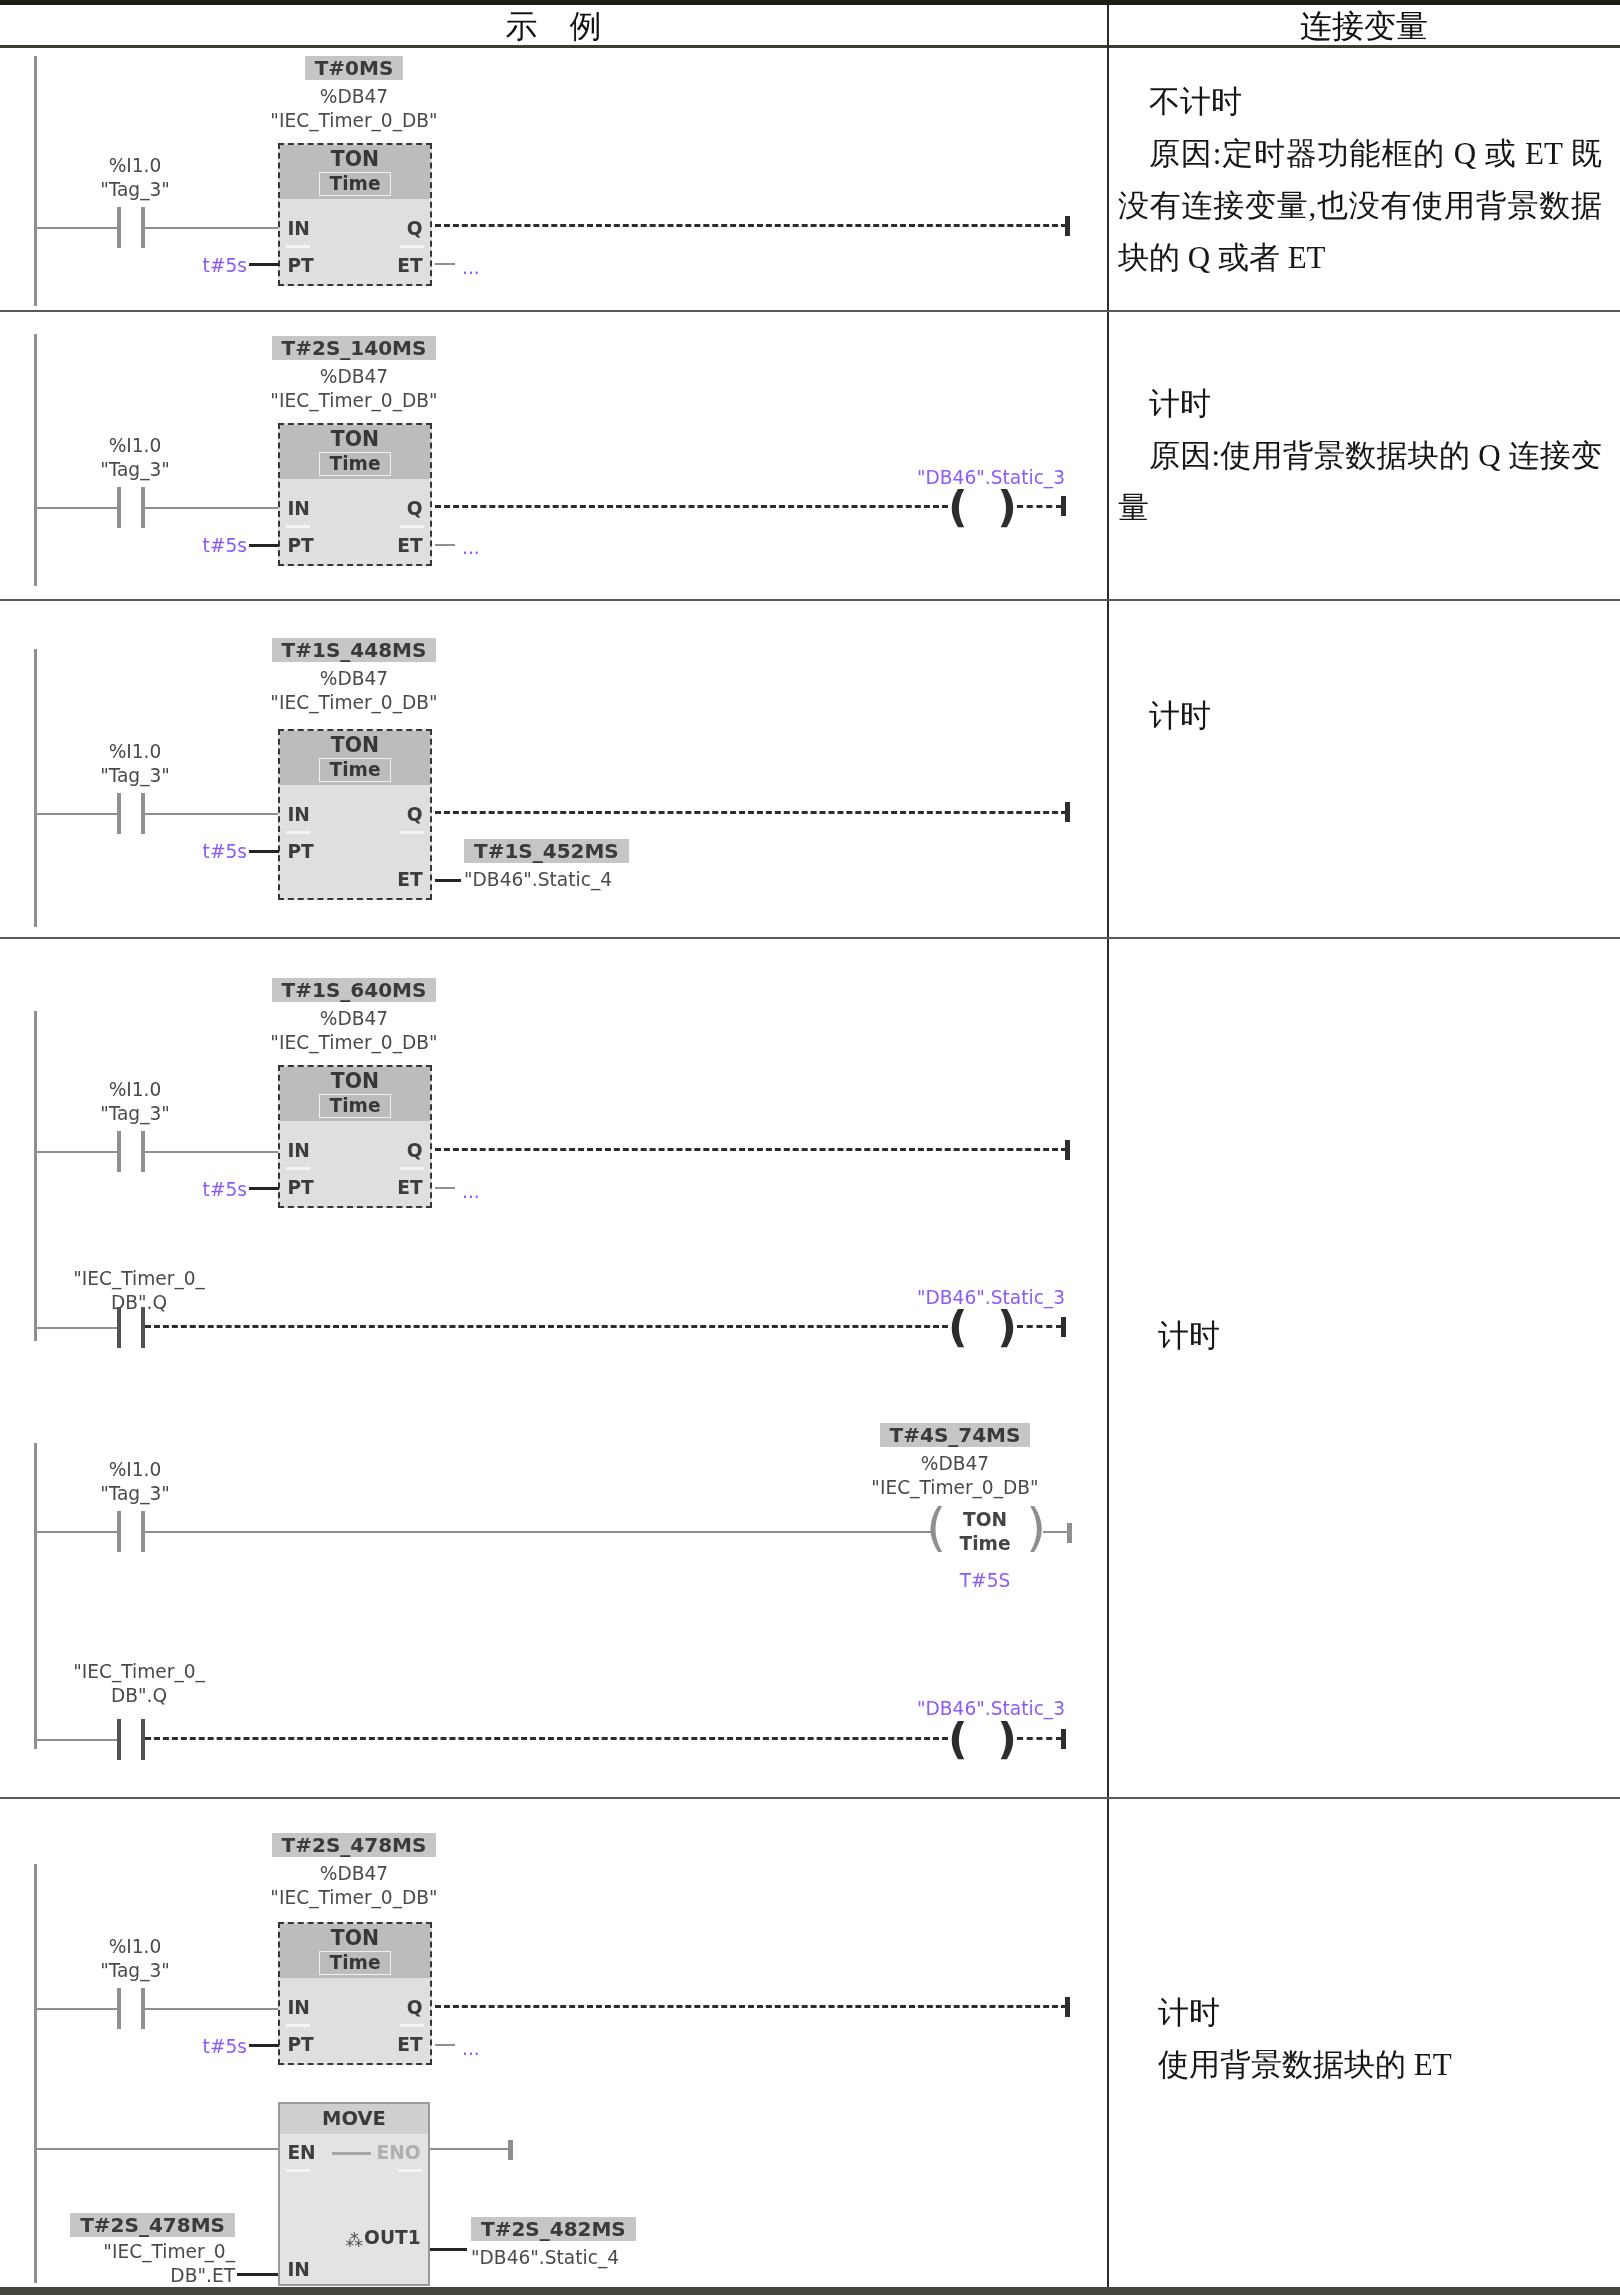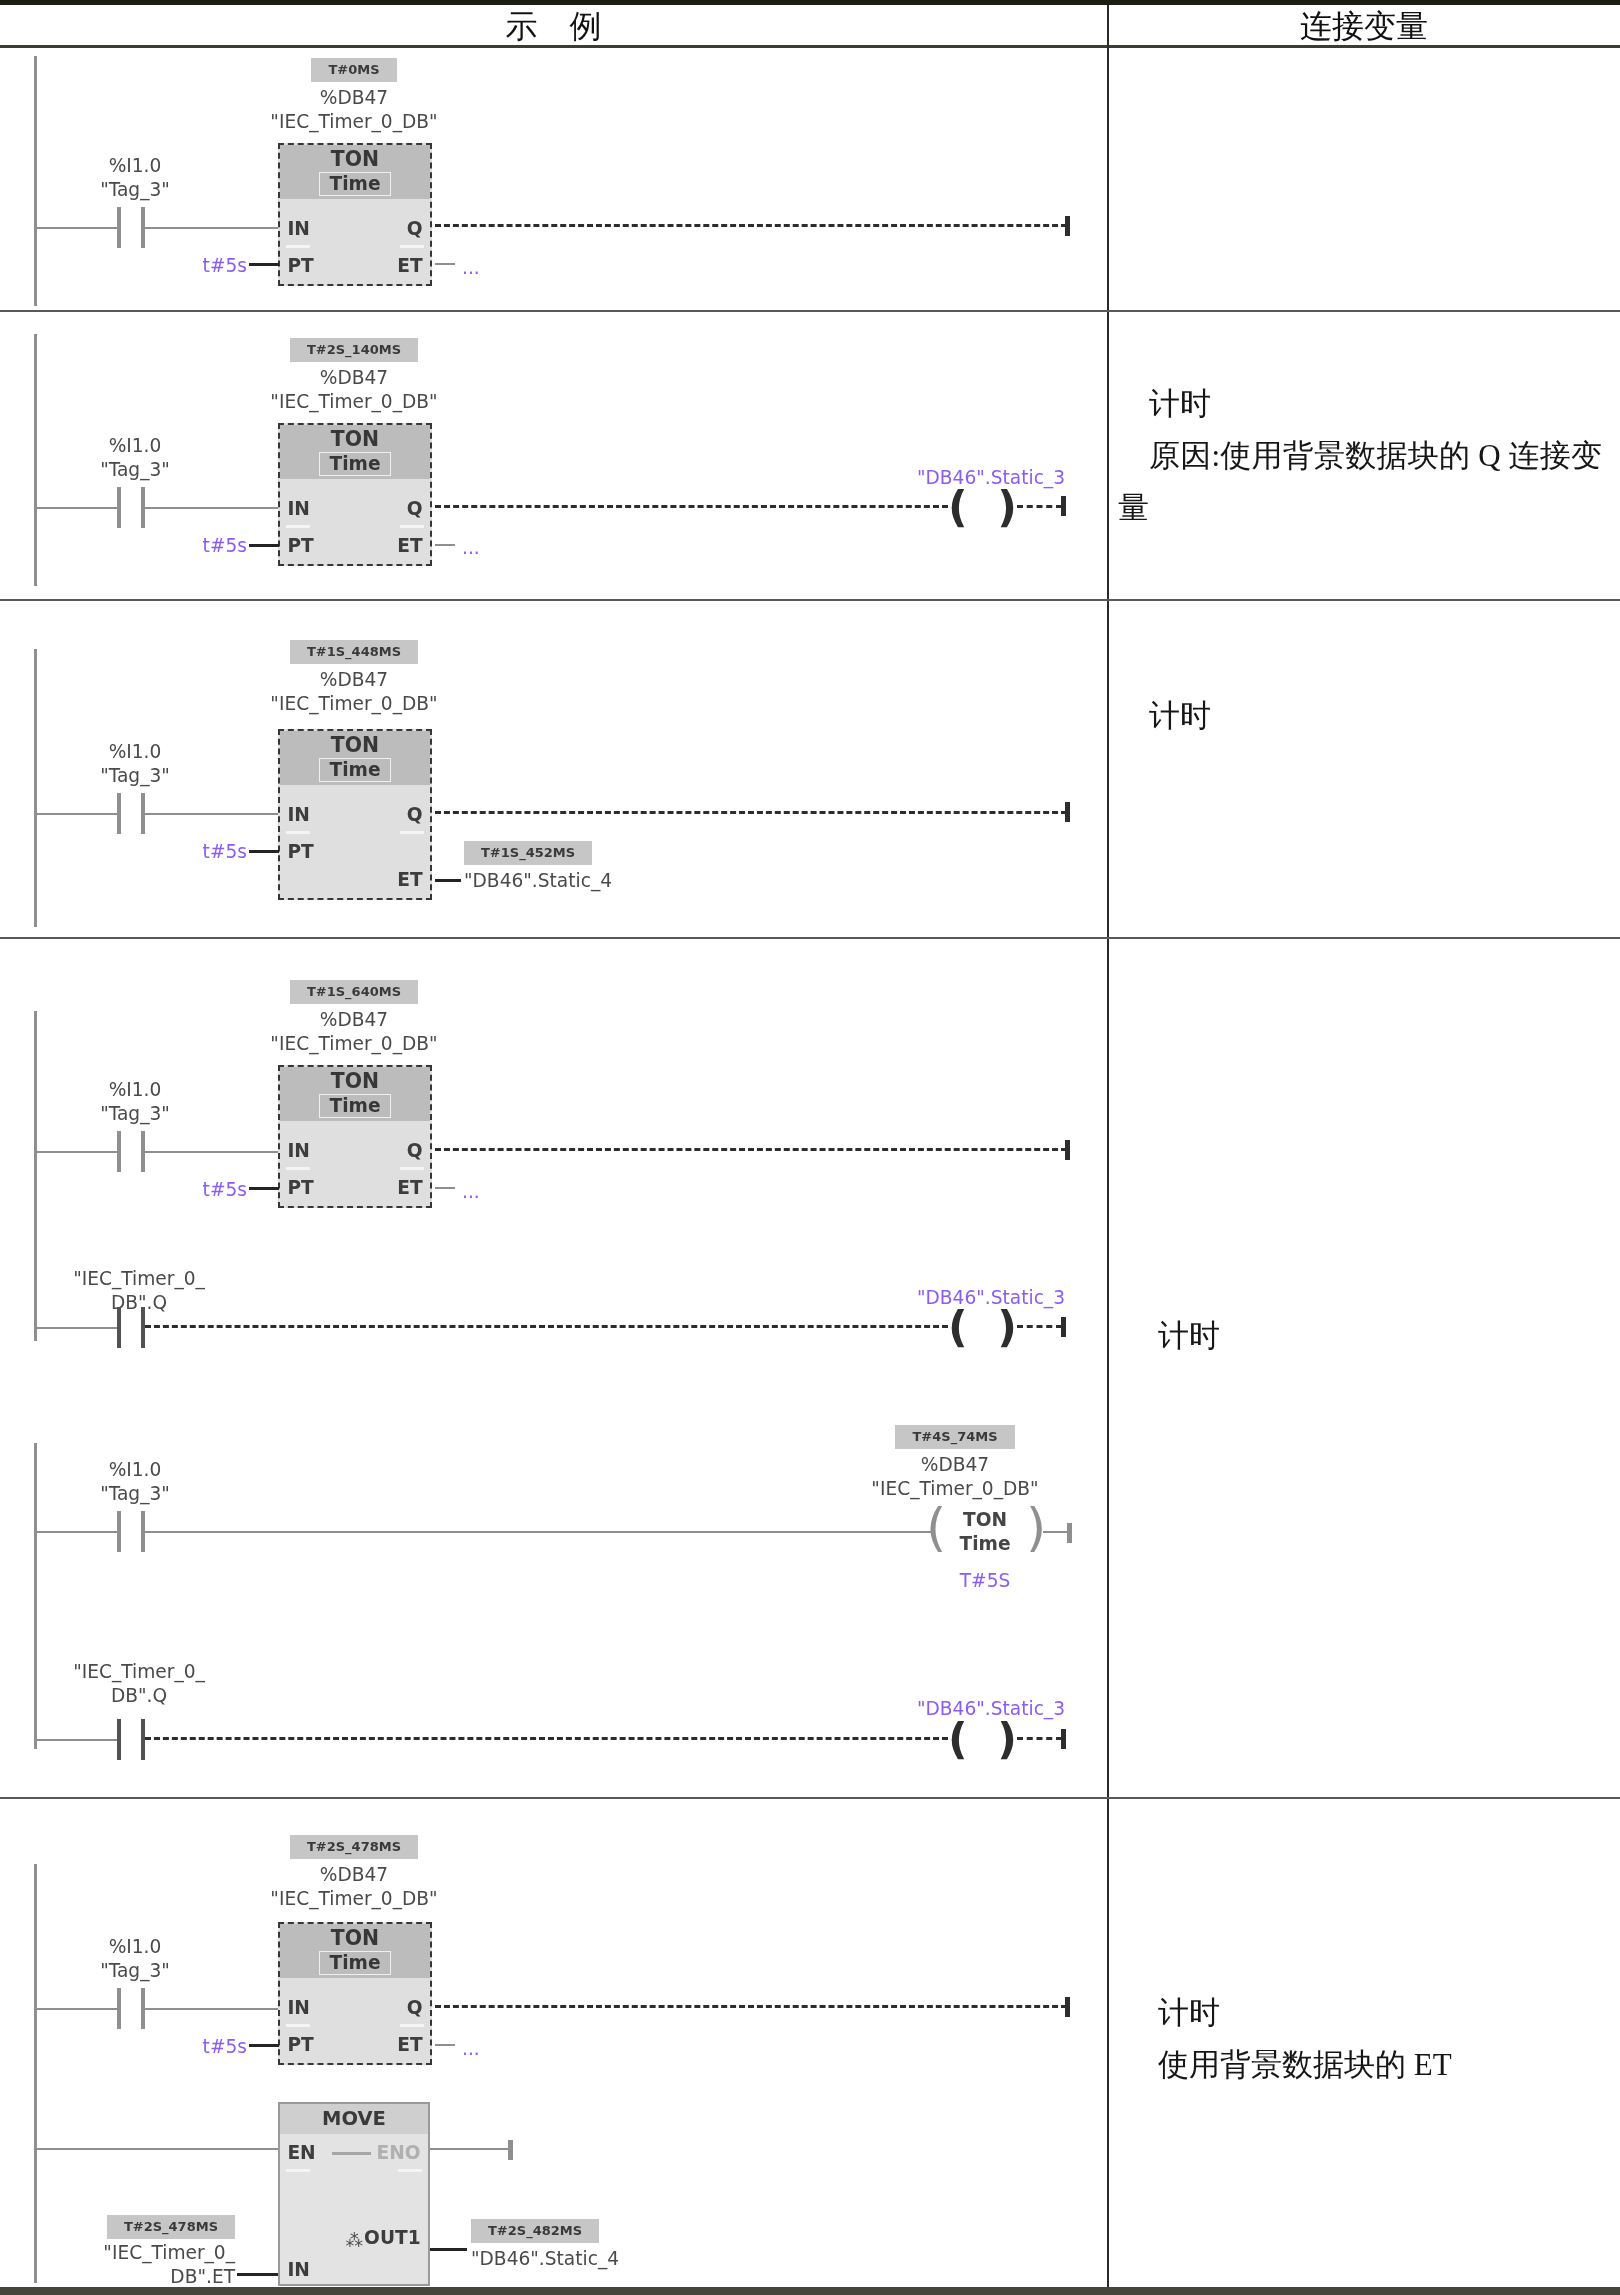--- a/index.html
+++ b/index.html
@@ -19,21 +19,21 @@
   .bw{position:absolute;height:0;border-top:3.7px solid #242424;}
   .dw{position:absolute;height:0;border-top:3.7px dashed #2d2d2d;}
   .cb{position:absolute;width:3.7px;height:41px;background:#8f8f8f;}
   .cbd{background:#525252;}
   .tick{position:absolute;width:4.6px;height:20.4px;background:#2d2d2d;}
   .gtick{position:absolute;width:4.6px;height:20.4px;background:#8f8f8f;}
   .lbl{position:absolute;font-size:18.6px;line-height:24px;color:#8b5cf6;white-space:nowrap;}
   .cen{text-align:center;}
   .rt{text-align:right;}
   .hl{display:inline-block;background:#c6c6c6;color:#3a3a3a;font-weight:600;
-      padding:0 17px;height:24px;line-height:24px;font-size:13px;white-space:nowrap;}
+      padding:0 10px;height:24px;line-height:24px;font-size:20px;white-space:nowrap;}
   .stack{position:absolute;}
   .stack div{font-size:18.6px;line-height:24px;color:#4a4a4a;white-space:nowrap;}
   .tonbox{position:absolute;width:154px;background:#dfdfdf;border:2.8px dashed #363636;box-sizing:border-box;}
   .tonhead{height:54px;background:#bcbcbc;text-align:center;padding-top:1.9px;box-sizing:border-box;}
   .tontitle{font-size:20.4px;font-weight:700;color:#373737;line-height:24px;}
   .timetag{display:inline-block;border:1.9px solid #efefef;padding:0 9.3px;font-size:18.6px;
            font-weight:600;color:#373737;line-height:22px;margin-top:0.9px;}
   .pin{position:absolute;font-size:18.6px;font-weight:600;color:#3d3d3d;line-height:24px;white-space:nowrap;}
   .ptick{position:absolute;width:24px;height:2.8px;background:#f4f4f4;}
   .coil{position:absolute;width:69px;height:46px;color:#2d2d2d;}
@@ -92,20 +92,24 @@
     <div class="ptick" style="right:5.6px;top:100px;"></div>
     <div class="pin" style="left:7.4px;top:109px;">PT</div>
     <div class="pin" style="right:7.4px;top:109px;">ET</div>
   </div>
   <div class="lbl rt" style="left:158px;top:254px;width:89px;">t#5s</div>
   <div class="bw" style="left:249px;top:263px;width:30px;"></div>
   <div class="w" style="left:435px;top:263px;width:20.4px;"></div>
   <div class="lbl" style="left:462px;top:256px;">...</div>
   <div class="dw" style="left:435px;top:224px;width:632px;"></div>
   <div class="tick" style="left:1065px;top:216px;"></div>
+  <div class="note" style="left:1118px;top:76px;width:484px;">
+    <p>不计时</p>
+    <p>原因:定时器功能框的 Q 或 ET 既没有连接变量,也没有使用背景数据块的 Q 或者 ET</p>
+  </div>
 
   <div class="rail" style="left:34px;top:334px;height:252px;"></div>
   <div class="w" style="left:36px;top:507px;width:81px;"></div>
   <div class="cb" style="left:117px;top:487px;"></div>
   <div class="cb" style="left:141px;top:487px;"></div>
   <div class="w" style="left:145px;top:507px;width:134px;"></div>
   <div class="stack cen" style="left:61px;top:434px;width:148px;">
     <div>%I1.0</div>
     <div>"Tag_3"</div>
   </div>

